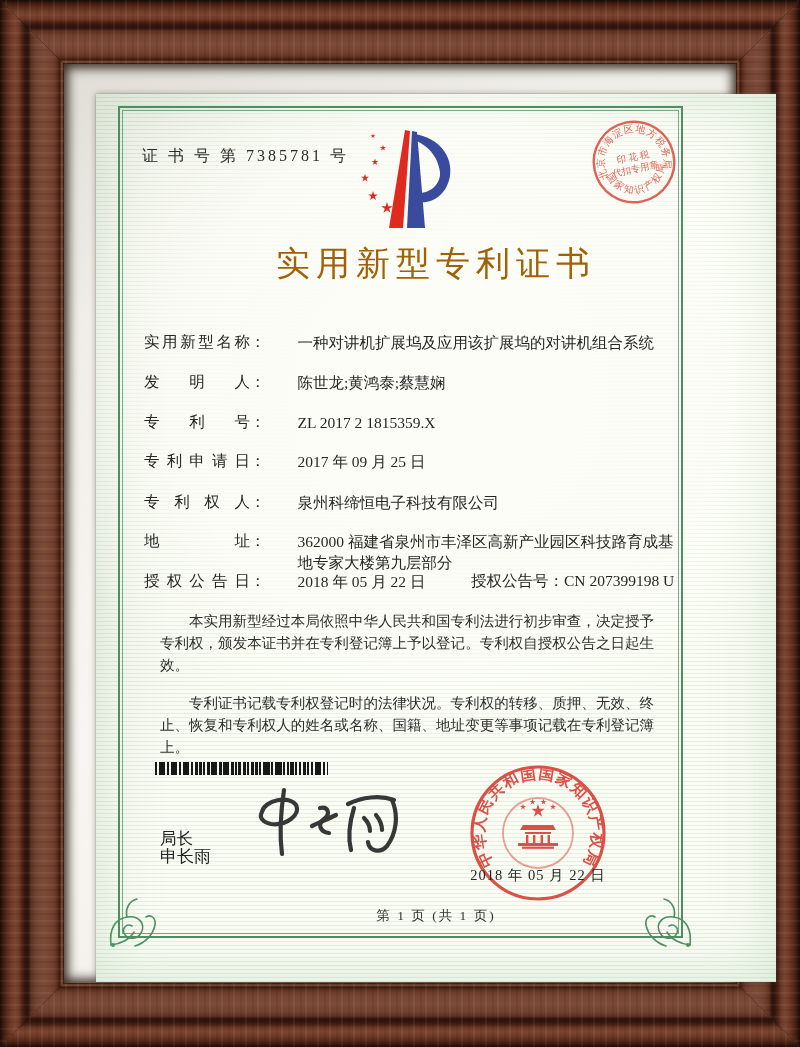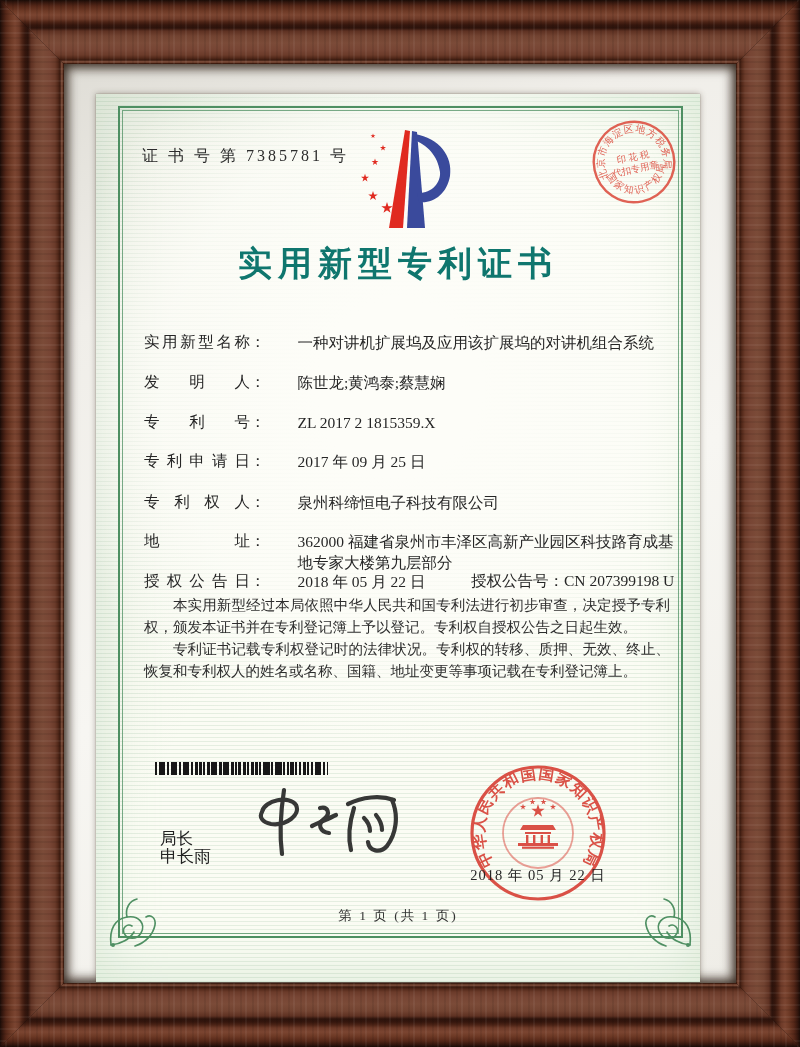--- a/index.html
+++ b/index.html
@@ -24,21 +24,21 @@
     background:repeating-linear-gradient(0deg, rgba(0,0,0,.07) 0 2px, rgba(0,0,0,0) 2px 5px, rgba(255,255,255,.05) 5px 7px, rgba(0,0,0,0) 7px 12px),
     linear-gradient(to left,#1a0c07 0,#31150d 2px,#552718 6px,#6e3a26 11px,#7b4531 15px,#6d3a28 19px,#4d2416 22px,#35160d 25px,#2c130c 28px,#5e3122 31px,#724331 36px,#7b4b38 43px,#774534 50px,#6b3b2a 55px,#53291a 58px,#3a1a0f 60px,#8a5743 62px,#4e2617 63px,#2f1309 64px); }
 
   
   .mat { position:absolute; inset:64px;
     background:linear-gradient(155deg,#dfddd6 0%, #f0eee9 22%, #f7f6f2 55%, #efede7 100%);
     box-shadow: inset 0 4px 12px rgba(35,20,10,.55), inset 4px 0 12px rgba(35,20,10,.45),
                 inset -4px 0 12px rgba(35,20,10,.45), inset 0 -4px 12px rgba(35,20,10,.5); }
 
   
-  .paper { position:absolute; left:32px; top:30px; width:604px; height:888px;
+  .paper { position:absolute; left:32px; top:30px; width:680px; height:888px;
     background:#fbfcf4; box-shadow:0 0 6px rgba(70,60,45,.45), 0 0 1px rgba(90,80,65,.6),
     inset 0 0 60px rgba(168,205,170,.42); }
   .paper::before { content:""; position:absolute; inset:0; z-index:0;
     background:repeating-linear-gradient(0deg, rgba(118,168,128,.17) 0 1px, rgba(255,255,255,0) 1px 4px); }
   .paper::after { content:""; position:absolute; inset:0; z-index:0;
     background:radial-gradient(ellipse 72% 52% at 50% 33%, #fdfdf8 18%, rgba(253,253,248,.72) 55%, rgba(253,253,248,0) 82%),
                linear-gradient(115deg, rgba(140,140,128,.10), rgba(255,255,255,0) 38%); }
   .paper > * { position:absolute; z-index:1; }
 
   
@@ -47,37 +47,37 @@
   .cert-border::before { content:""; position:absolute; inset:2px;
     border:1px solid rgba(78,143,98,.75); }
   .corner-ornament { position:absolute; width:60px; height:60px; }
   .corner-bl { left:-15px; bottom:-15px; }
   .corner-br { right:-15px; bottom:-15px; transform:scaleX(-1); }
 
   .cert-number { left:46px; top:52px; font-size:16px; letter-spacing:3px; color:#2c2c2c; }
 
   .logo { left:257px; top:34px; width:104px; height:102px; }
 
-  .cert-title { left:0; right:0; top:147px; text-align:center; font-weight:bold;
-    font-size:34px; letter-spacing:6px; color:#0f766e; }
+  .cert-title { left:0; right:0; top:147px; text-align:center; font-weight:normal;
+    font-size:34px; letter-spacing:6px; color:#a16207; }
 
   
   .f-row { left:48px; width:540px; font-size:15.5px; color:#262626; display:flex; }
   .f-label { display:inline-block; width:106px; text-align:justify; text-align-last:justify; flex:none; }
   .f-colon { flex:none; margin-right:6px; }
   .f-value { flex:1; line-height:21px;margin-left:26px; }
   .row-0 { top:238px; } .row-1 { top:278px; } .row-2 { top:318px; }
   .row-3 { top:357px; } .row-4 { top:398px; } .row-5 { top:437px; }
   .row-6 { top:477px; }
   .row-5 .f-value { max-width:386px; }
   .grant-right { position:absolute; left:327px; top:0; white-space:nowrap; }
 
   .paragraphs { left:48px; top:500px; width:526px; font-size:14.5px; line-height:22px;
     text-align:justify; color:#2d2d2d; }
-  .paragraphs p { text-indent:2em; margin:0; }
+  .paragraphs p { text-indent:2em; margin:16px; }
 
   .barcode { left:59px; top:668px; width:173px; height:13px;
     background:
       repeating-linear-gradient(90deg,#171717 0 2px,rgba(0,0,0,0) 2px 4px),
       repeating-linear-gradient(90deg,#171717 0 1px,rgba(0,0,0,0) 1px 6px),
       repeating-linear-gradient(90deg,rgba(0,0,0,0) 0 5px,#171717 5px 8px,rgba(0,0,0,0) 8px 13px); }
 
   .signer-title { left:64px; top:722px; font-size:16.5px; color:#222;
     font-family:"Liberation Sans", sans-serif;margin-top:12px; }
   .signer-name  { left:64px; top:751px; font-size:17px; color:#222;

